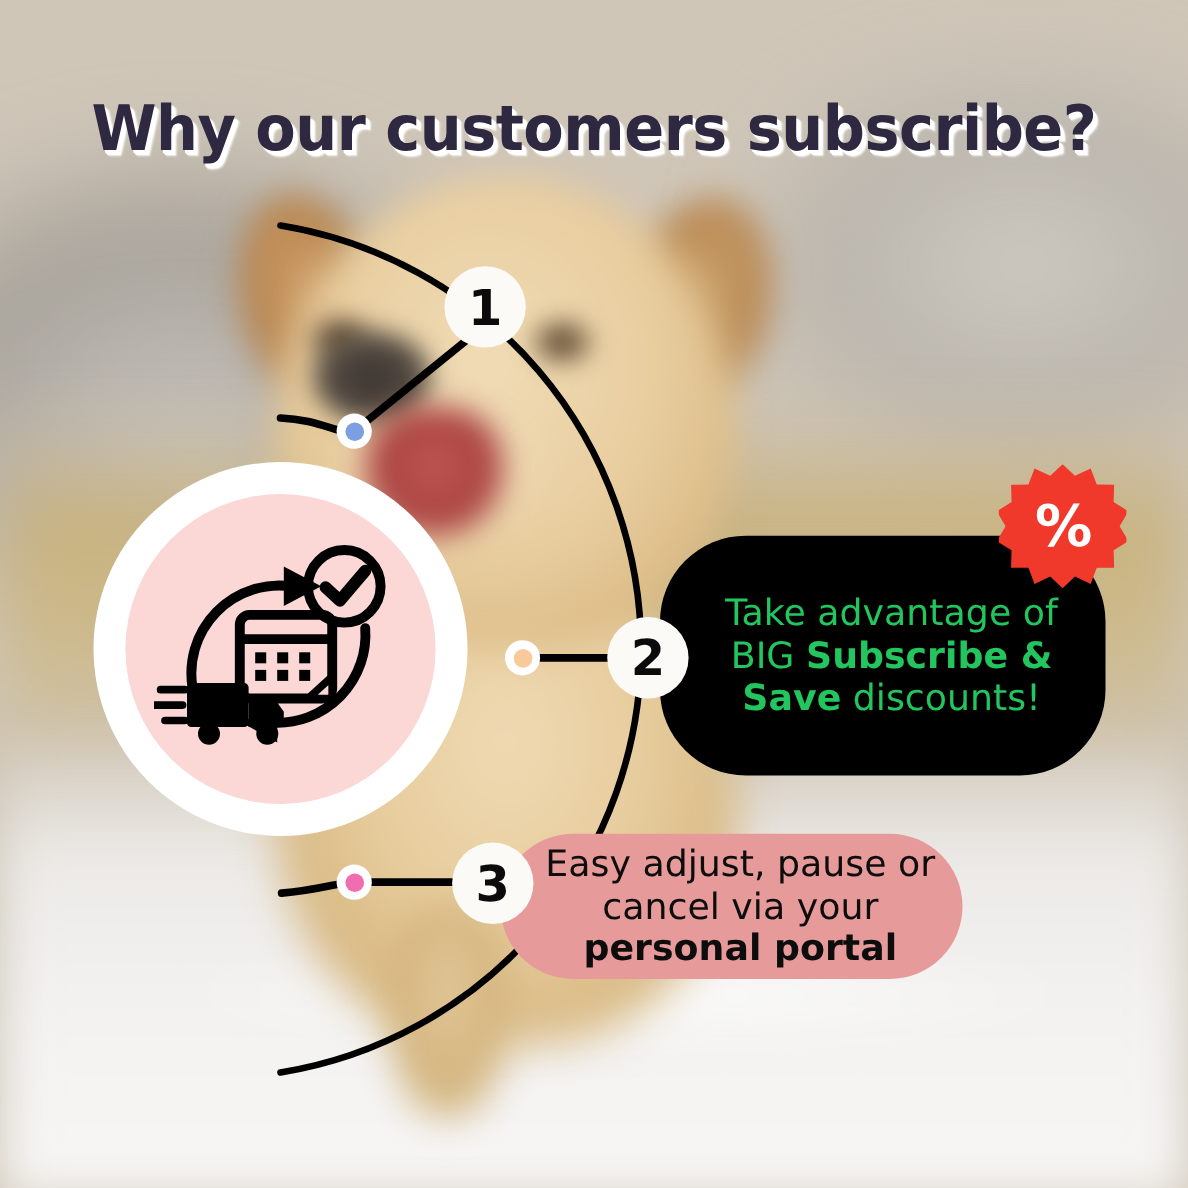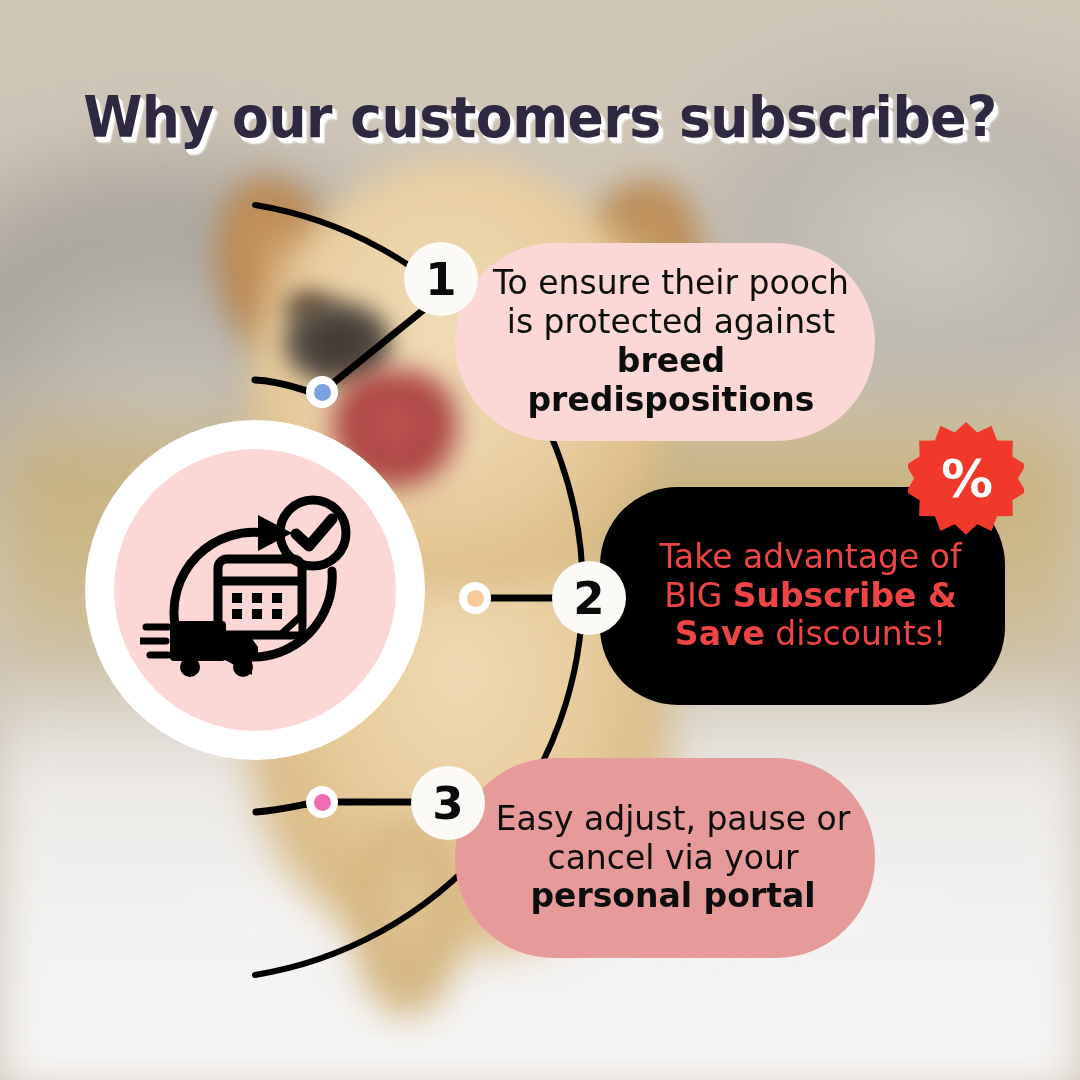--- a/index.html
+++ b/index.html
@@ -149,26 +149,26 @@
   #bubble1{
     left:455px;top:243px;width:420px;height:198px;
     background:#FBD7D5;border-radius:99px;
     font-size:33px;color:#0d0d0d;
   }
   #bubble1 .txt{padding-left:34px;padding-right:22px;}
 
   #bubble2{
     left:600px;top:487px;width:405px;height:218px;
     background:#000000;border-radius:78px;
-    font-size:33px;color:#ef4444;
+    font-size:33px;color:#22c55e;
   }
   #bubble2 .txt{padding-left:36px;padding-right:20px;}
 
   #bubble3{
-    left:455px;top:758px;width:420px;height:200px;
+    left:455px;top:758px;width:420px;height:132px;
     background:#E79A9A;border-radius:99px;
     font-size:33px;color:#0d0d0d;
   }
   #bubble3 .txt{padding-left:36px;padding-right:20px;}
 
   
   .num{
     position:absolute;width:74px;height:74px;border-radius:50%;
     background:#FBFAF7;
     display:flex;align-items:center;justify-content:center;
@@ -275,23 +275,20 @@
           <g stroke="#000000" stroke-width="7" stroke-linecap="round">
             <line x1="6" y1="152" x2="28" y2="152"></line>
             <line x1="0" y1="166" x2="26" y2="166"></line>
             <line x1="10" y1="180" x2="28" y2="180"></line>
           </g>
         </g>
       </svg>
     </div>
   </div>
 
-  <div class="bubble" id="bubble1">
-    <div class="txt"><span>To ensure their pooch is protected against </span><b>breed predispositions</b></div>
-  </div>
 
   <div class="bubble" id="bubble2">
     <div class="txt"><span>Take advantage of BIG </span><b>Subscribe &amp; Save</b><span> discounts!</span></div>
   </div>
 
   <div class="bubble" id="bubble3">
     <div class="txt"><span>Easy adjust, pause or cancel via your </span><b>personal portal</b></div>
   </div>
 
   <div class="starburst">

